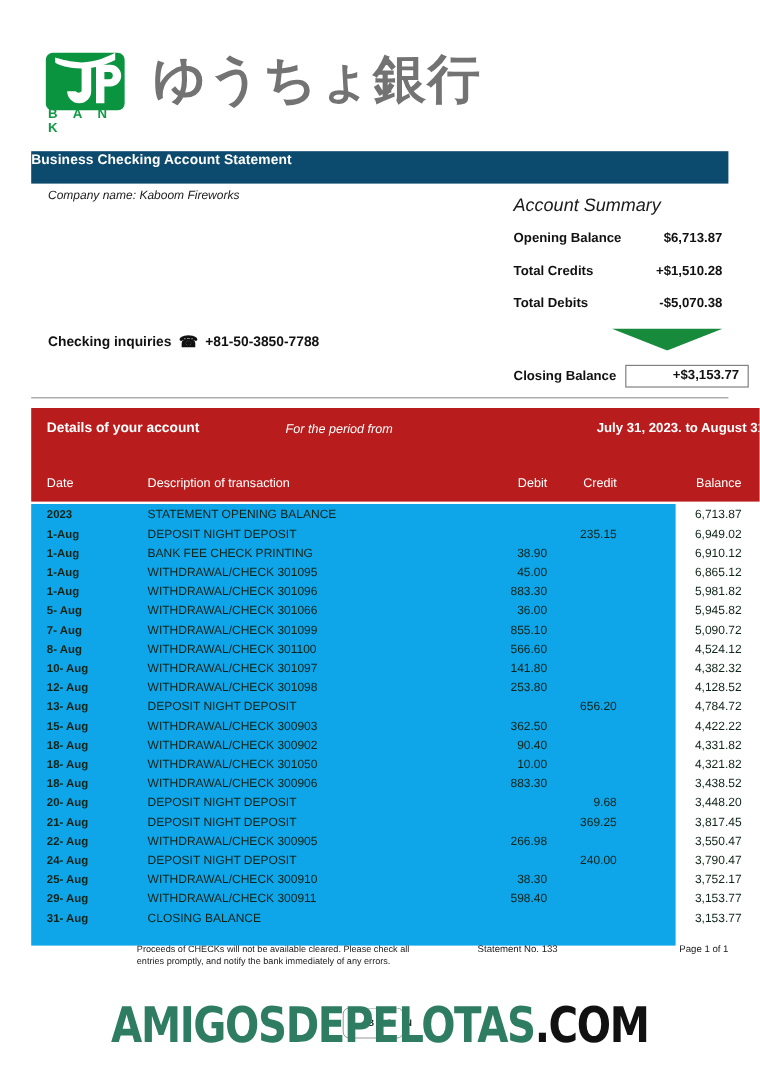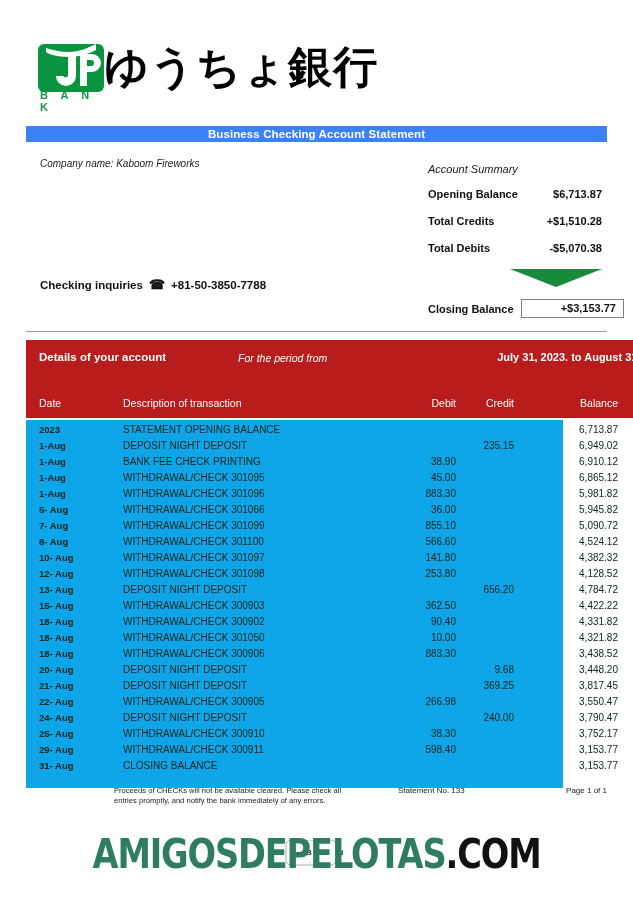--- a/index.html
+++ b/index.html
@@ -34,41 +34,42 @@
     position: absolute;
     left: 2px;
     top: 47px;
     font-size: 11px;
     font-weight: bold;
     letter-spacing: 5px;
     color: #119944;
     font-family: "Liberation Sans", sans-serif;
   }
   #brand-jp {
+    margin-left: 23px;
     font-size: 44px;
     line-height: 50px;
     font-weight: bold;
-    color: #000000;
+    color: #737373;
     font-family: "DejaVu Sans", sans-serif;
     letter-spacing: 1px;
     white-space: nowrap;
   }
 
   
   #title-bar {
     position: absolute;
     left: 26px;
     top: 126px;
     width: 581px;
-    height: 16px;
-    background: #3b82f6;
+    height: 27px;
+    background: #0c4a6e;
     color: #ffffff;
     font-size: 11.5px;
     font-weight: bold;
-    text-align: center;
+    text-align: left;
     line-height: 17px;
     letter-spacing: 0.1px;
   }
 
   
   #company-line {
     position: absolute;
     left: 40px;
     top: 158px;
     font-size: 10px;
@@ -78,21 +79,21 @@
   }
 
   
   #summary {
     position: absolute;
     left: 428px;
     top: 163px;
     width: 196px;
   }
   #summary-title {
-    font-size: 11px;
+    font-size: 15px;
     font-style: italic;
     color: #1a1a1a;
     margin-bottom: 13px;
   }
   .sum-row {
     display: flex;
     justify-content: space-between;
     font-size: 11px;
     font-weight: bold;
     margin-bottom: 15px;

